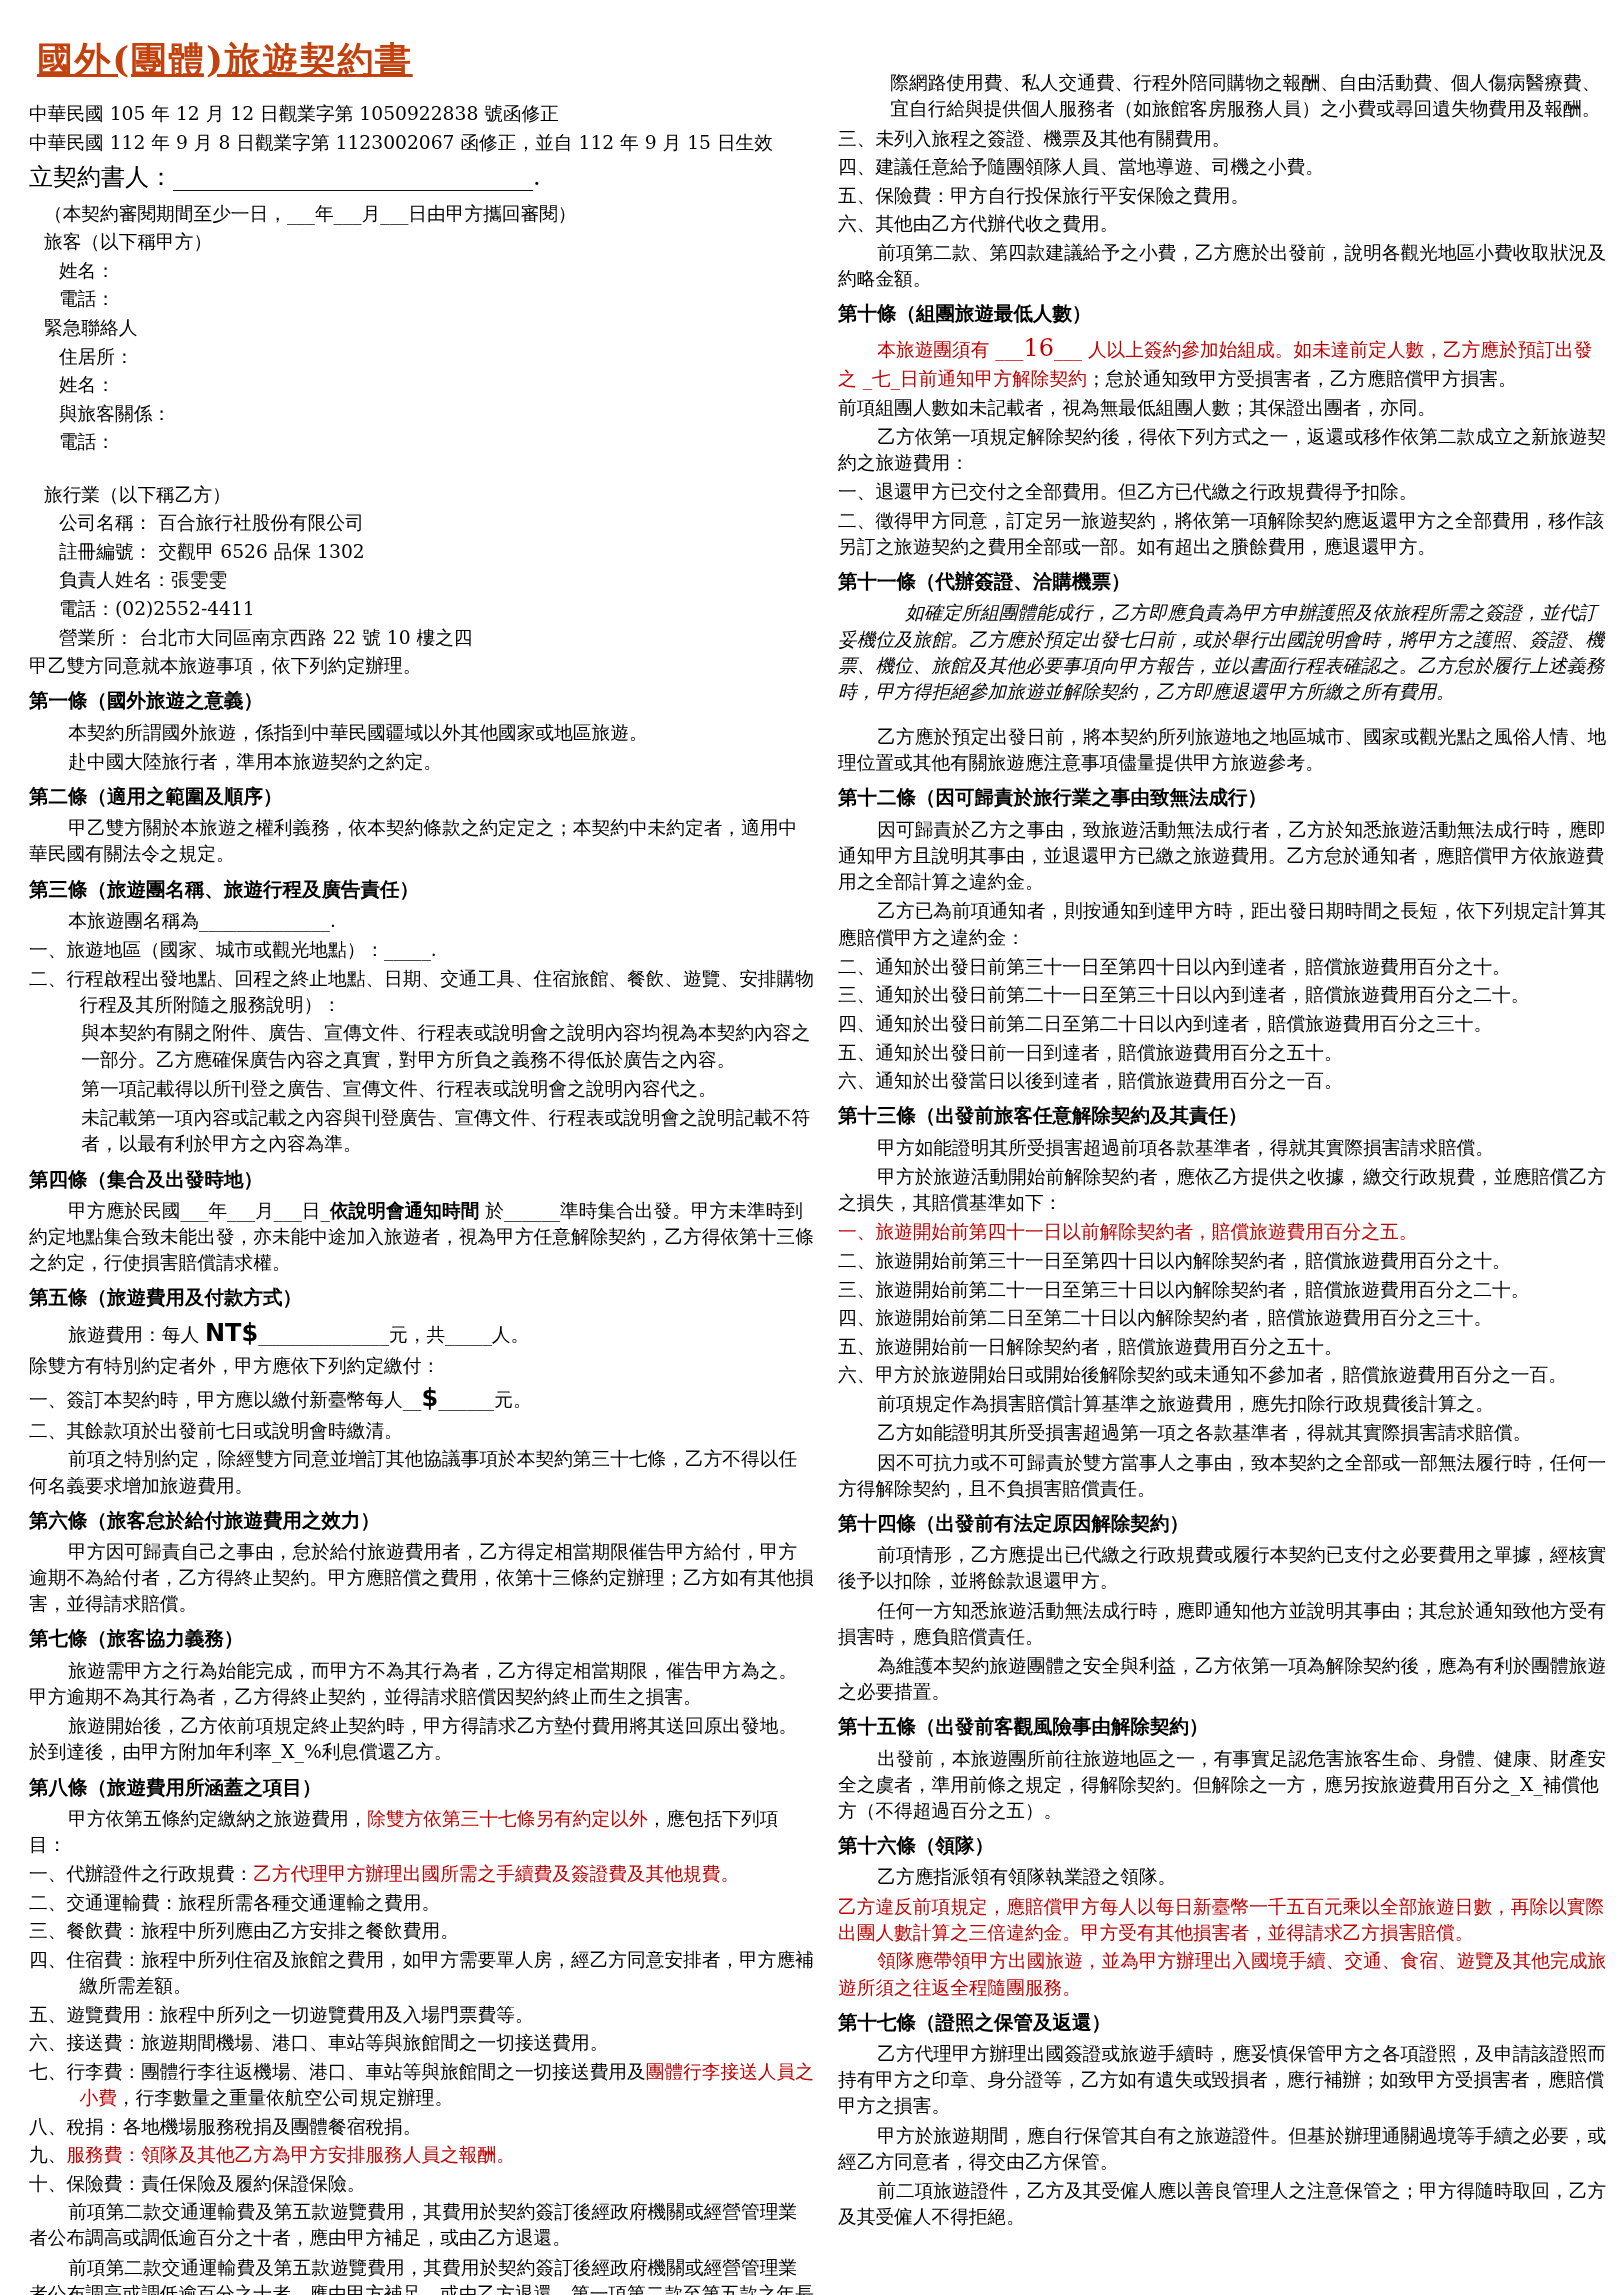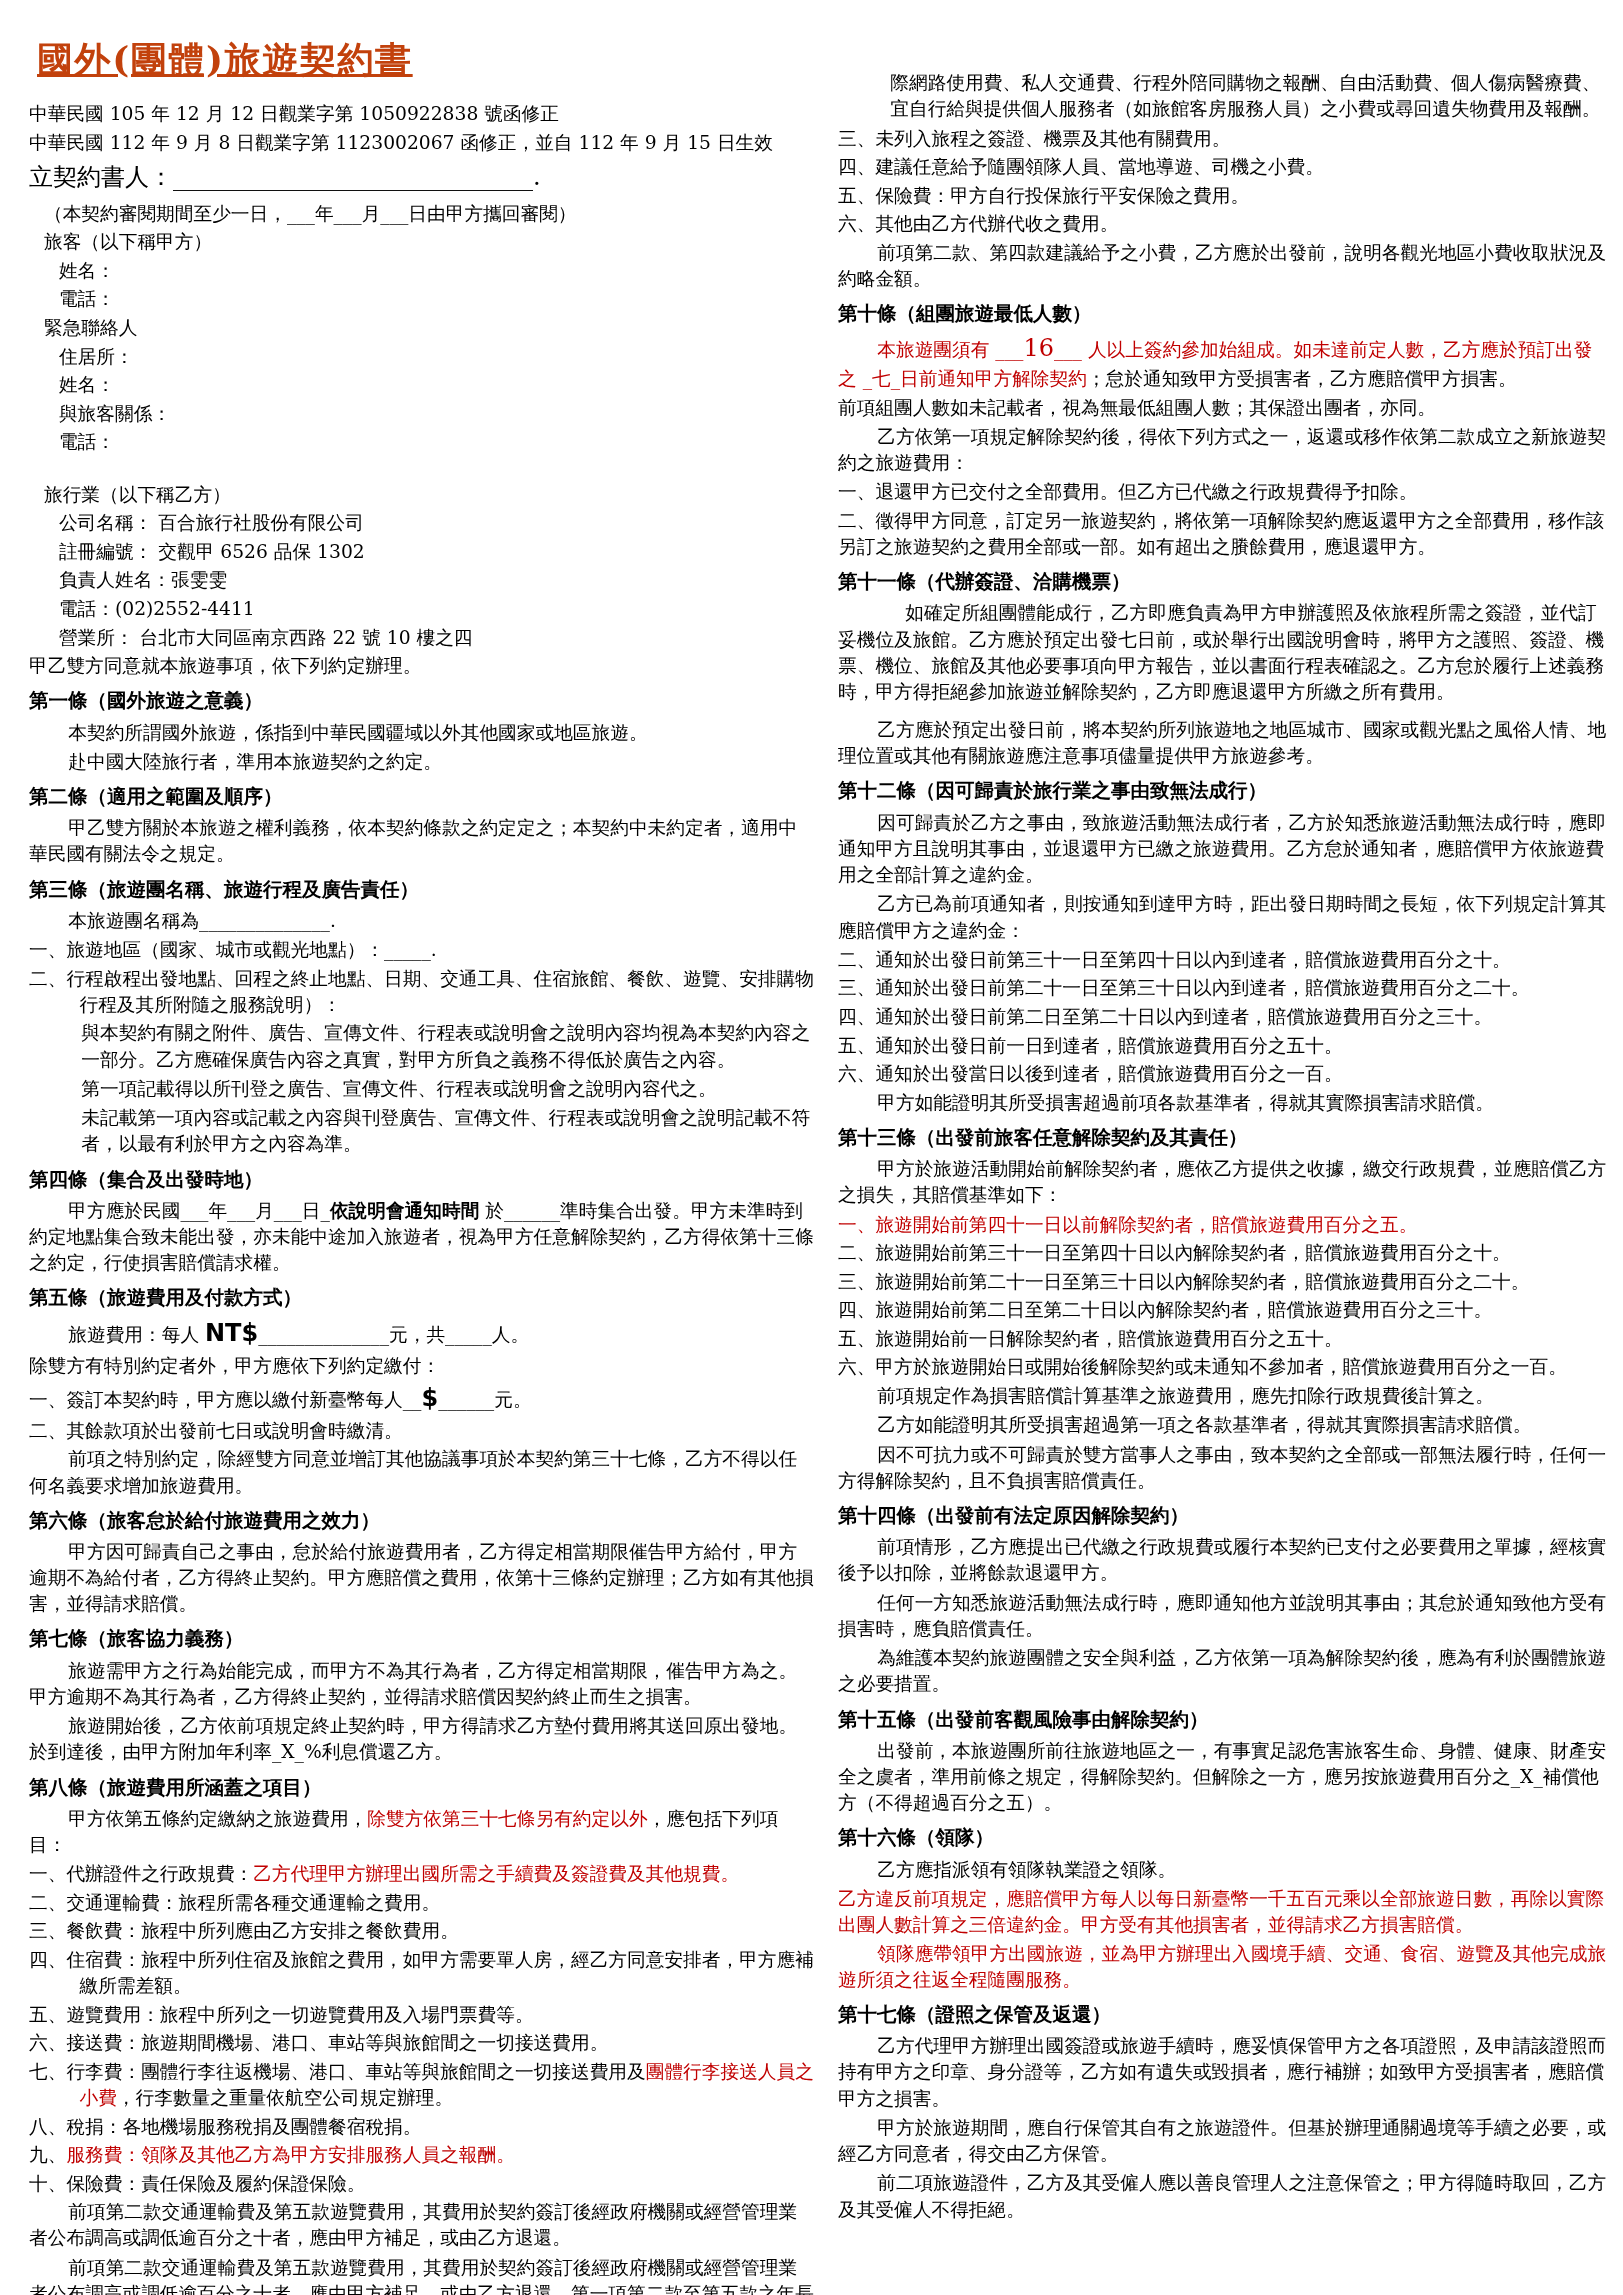--- a/index.html
+++ b/index.html
@@ -11,21 +11,21 @@
   .col{position:absolute;top:0;}
   #left-col{left:29px;top:36px;width:786px;}
   #right-col{left:838px;top:70px;width:773px;}
   .doc-title{
     font-size:36px;font-weight:bold;color:#c2410c;
     text-decoration:underline;margin:0 0 16px 8px;letter-spacing:1.6px;
   }
   .blk{font-size:18.7px;line-height:1.4;margin:0 0 2.4px 0;word-break:break-all;}
   .h{color:#000000;font-weight:bold;font-size:19.5px;margin:8px 0 4.9px 0;}
   .p{text-indent:2.1em;margin-bottom:3.2px;}
-  .p4{text-indent:3.6em;margin-bottom:12px;}
+  .p4{text-indent:3.6em;margin-bottom:19px;font-style:italic;}
   .line{margin-bottom:2.4px;}
   .big-line{font-size:24px;margin:4.9px 0 6.5px 0;}
   .ind1{padding-left:0.8em;}
   .ind15{padding-left:1.6em;}
   .ind3{padding-left:2.8em;margin-bottom:3.2px;}
   .li{margin-bottom:2.4px;}
   .lih{padding-left:2.7em;text-indent:-2.7em;margin-bottom:2.4px;}
   .gap{height:24px;}
   span.r{color:#c00000;}
   span.u{}
@@ -118,22 +118,22 @@
       <div class="blk p4"><span>如確定所組團體能成行，乙方即應負責為甲方申辦護照及依旅程所需之簽證，並代訂妥機位及旅館。乙方應於預定出發七日前，或於舉行出國說明會時，將甲方之護照、簽證、機票、機位、旅館及其他必要事項向甲方報告，並以書面行程表確認之。乙方怠於履行上述義務時，甲方得拒絕參加旅遊並解除契約，乙方即應退還甲方所繳之所有費用。</span></div>
       <div class="blk p"><span>乙方應於預定出發日前，將本契約所列旅遊地之地區城市、國家或觀光點之風俗人情、地理位置或其他有關旅遊應注意事項儘量提供甲方旅遊參考。</span></div>
       <div class="blk h"><span>第十二條（因可歸責於旅行業之事由致無法成行）</span></div>
       <div class="blk p"><span>因可歸責於乙方之事由，致旅遊活動無法成行者，乙方於知悉旅遊活動無法成行時，應即通知甲方且說明其事由，並退還甲方已繳之旅遊費用。乙方怠於通知者，應賠償甲方依旅遊費用之全部計算之違約金。</span></div>
       <div class="blk p"><span>乙方已為前項通知者，則按通知到達甲方時，距出發日期時間之長短，依下列規定計算其應賠償甲方之違約金：</span></div>
       <div class="blk li"><span>二、通知於出發日前第三十一日至第四十日以內到達者，賠償旅遊費用百分之十。</span></div>
       <div class="blk li"><span>三、通知於出發日前第二十一日至第三十日以內到達者，賠償旅遊費用百分之二十。</span></div>
       <div class="blk li"><span>四、通知於出發日前第二日至第二十日以內到達者，賠償旅遊費用百分之三十。</span></div>
       <div class="blk li"><span>五、通知於出發日前一日到達者，賠償旅遊費用百分之五十。</span></div>
       <div class="blk li"><span>六、通知於出發當日以後到達者，賠償旅遊費用百分之一百。</span></div>
+      <div class="blk h"><span>第十三條（出發前旅客任意解除契約及其責任）</span></div>
       <div class="blk p"><span>甲方如能證明其所受損害超過前項各款基準者，得就其實際損害請求賠償。</span></div>
-      <div class="blk h"><span>第十三條（出發前旅客任意解除契約及其責任）</span></div>
       <div class="blk p"><span>甲方於旅遊活動開始前解除契約者，應依乙方提供之收據，繳交行政規費，並應賠償乙方之損失，其賠償基準如下：</span></div>
       <div class="blk li"><span class="r">一、旅遊開始前第四十一日以前解除契約者，賠償旅遊費用百分之五。</span></div>
       <div class="blk li"><span>二、旅遊開始前第三十一日至第四十日以內解除契約者，賠償旅遊費用百分之十。</span></div>
       <div class="blk li"><span>三、旅遊開始前第二十一日至第三十日以內解除契約者，賠償旅遊費用百分之二十。</span></div>
       <div class="blk li"><span>四、旅遊開始前第二日至第二十日以內解除契約者，賠償旅遊費用百分之三十。</span></div>
       <div class="blk li"><span>五、旅遊開始前一日解除契約者，賠償旅遊費用百分之五十。</span></div>
       <div class="blk lih"><span>六、甲方於旅遊開始日或開始後解除契約或未通知不參加者，賠償旅遊費用百分之一百。</span></div>
       <div class="blk p"><span>前項規定作為損害賠償計算基準之旅遊費用，應先扣除行政規費後計算之。</span></div>
       <div class="blk p"><span>乙方如能證明其所受損害超過第一項之各款基準者，得就其實際損害請求賠償。</span></div>
       <div class="blk p"><span>因不可抗力或不可歸責於雙方當事人之事由，致本契約之全部或一部無法履行時，任何一方得解除契約，且不負損害賠償責任。</span></div>

